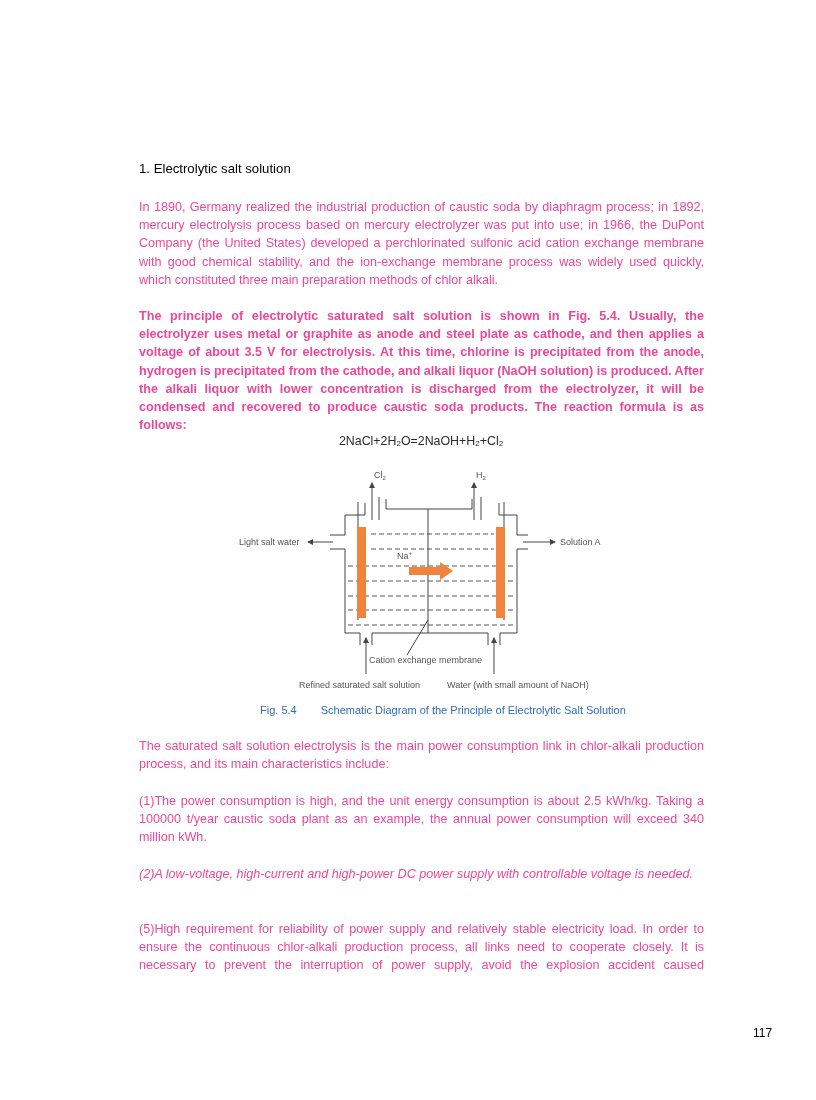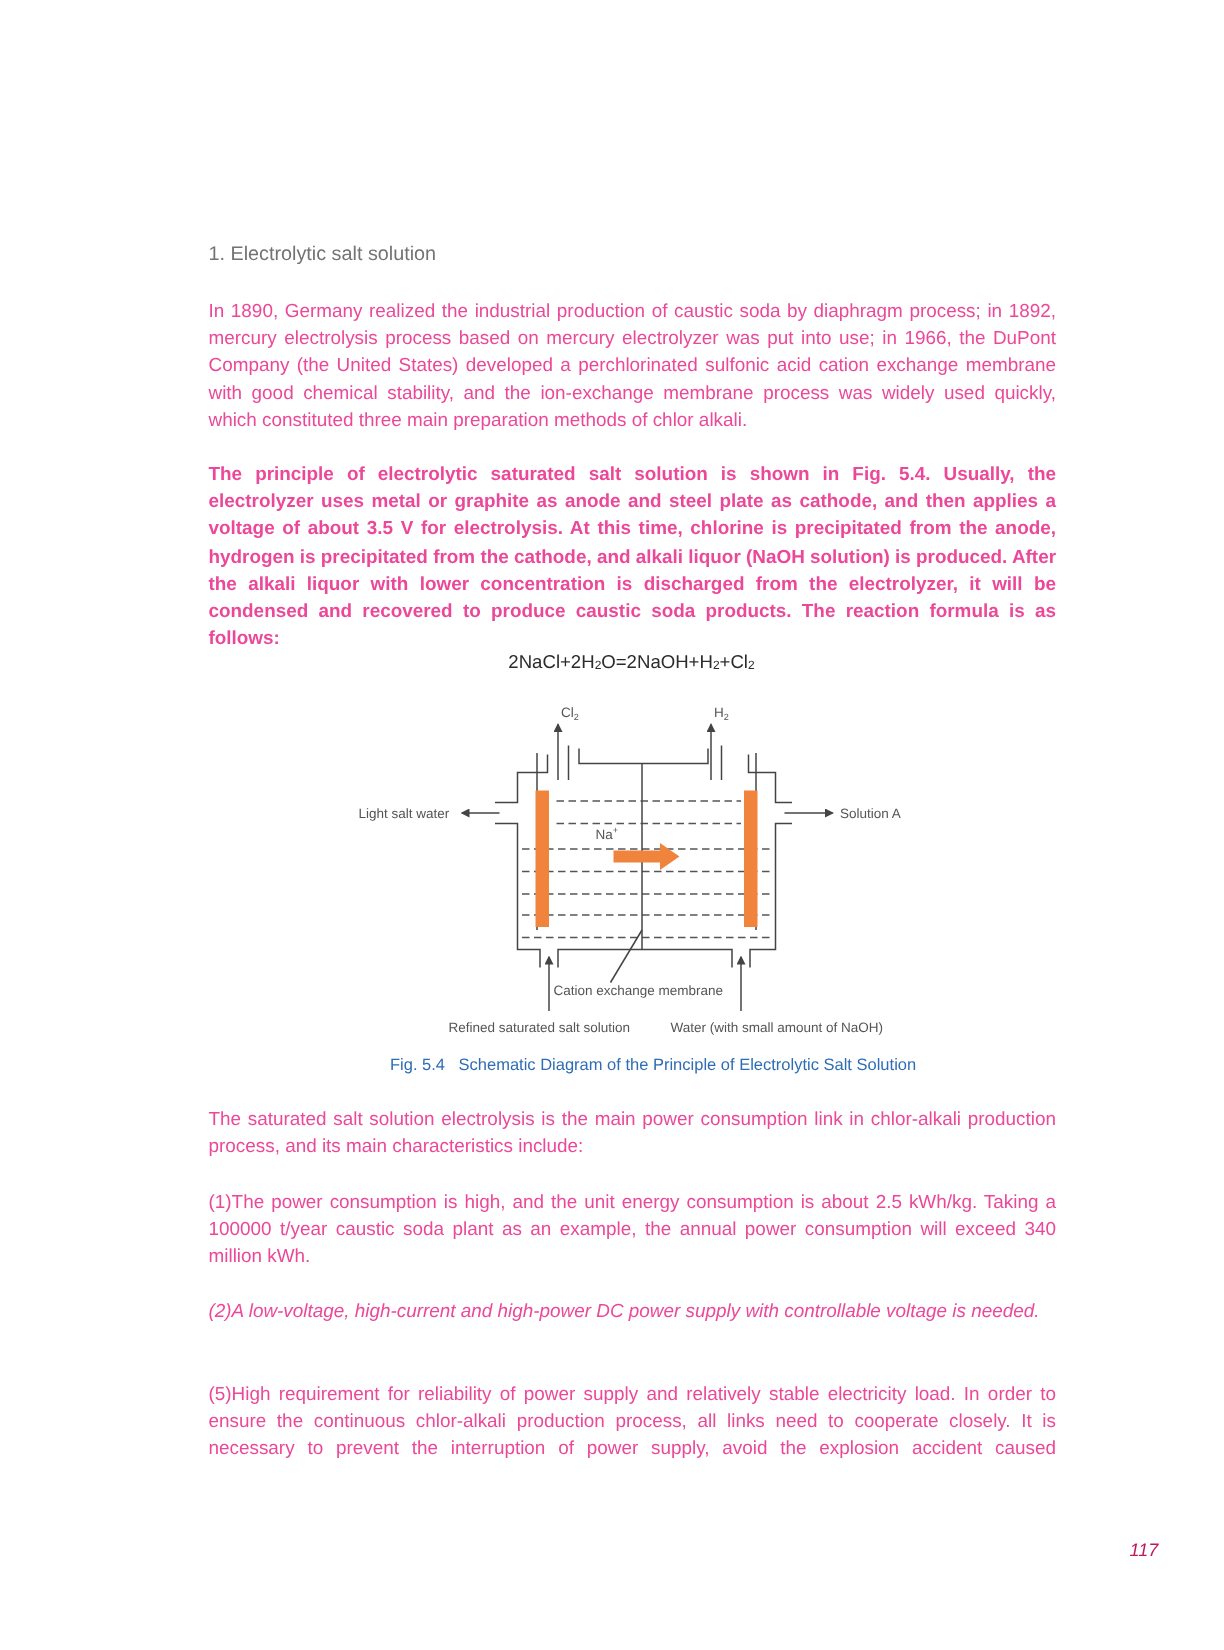--- a/index.html
+++ b/index.html
@@ -1,35 +1,35 @@
 <!DOCTYPE html>
 <html><head>
   <meta charset="utf-8">
   <style>
     html, body { margin: 0; padding: 0; background: #ffffff; }
     body { width: 816px; height: 1100px; position: relative; overflow: hidden;
            font-family: "Liberation Sans", sans-serif; color: #2b2b2b; }
-    .heading { position: absolute; left: 139px; top: 161px; font-size: 13.2px; color: #737373; }
+    .heading { position: absolute; left: 139px; top: 161px; font-size: 13.2px; color: #000000; }
     .para { position: absolute; left: 139px; width: 565px; font-size: 12.6px;
             line-height: 18.2px; text-align: justify; color: #ec4899; }
     .para.last-left { text-align-last: left; }
     #p1 { top: 198px; }
     #p2 { top: 307px; font-weight: bold; }
     #p3 { top: 737px; }
     #p4 { top: 792px; }
     #p5 { top: 865px; font-style: italic; }
     #p6 { top: 920px; }
     .formula { position: absolute; left: 0; width: 842px; text-align: center; top: 434px;
                font-size: 12.4px; color: #2b2b2b; }
     .formula sub { font-size: 8px; vertical-align: -1px; }
     .diagram { position: absolute; left: 0; top: 0; width: 816px; height: 1100px; pointer-events: none; }
     .dlabel { font-family: "Liberation Sans", sans-serif; font-size: 9px; fill: #555555; }
     .caption { position: absolute; left: 238px; top: 704px; font-size: 11px; color: #2e6db4; white-space: pre; }
-    .caption .fig-num { margin-right: 9px; padding-left: 22px; }
-    .page-number { position: absolute; left: 753px; top: 1026px; font-size: 12px; color: #be185d; font-style: italic; }
+    .caption .fig-num { margin-right: 24px; padding-left: 22px; }
+    .page-number { position: absolute; left: 753px; top: 1026px; font-size: 12px; color: #000000; }
   </style>
 </head>
 <body>
 
 <div class="heading">1. Electrolytic salt solution</div>
 
 <div class="para last-left" id="p1">In 1890, Germany realized the industrial production of caustic soda by diaphragm process; in 1892, mercury electrolysis process based on mercury electrolyzer was put into use; in 1966, the DuPont Company (the United States) developed a perchlorinated sulfonic acid cation exchange membrane with good chemical stability, and the ion-exchange membrane process was widely used quickly, which constituted three main preparation methods of chlor alkali.</div>
 <div class="para last-left" id="p2">The principle of electrolytic saturated salt solution is shown in Fig. 5.4. Usually, the electrolyzer uses metal or graphite as anode and steel plate as cathode, and then applies a voltage of about 3.5 V for electrolysis. At this time, chlorine is precipitated from the anode, hydrogen is precipitated from the cathode, and alkali liquor (NaOH solution) is produced. After the alkali liquor with lower concentration is discharged from the electrolyzer, it will be condensed and recovered to produce caustic soda products. The reaction formula is as follows:</div>
 
 <div class="formula">

